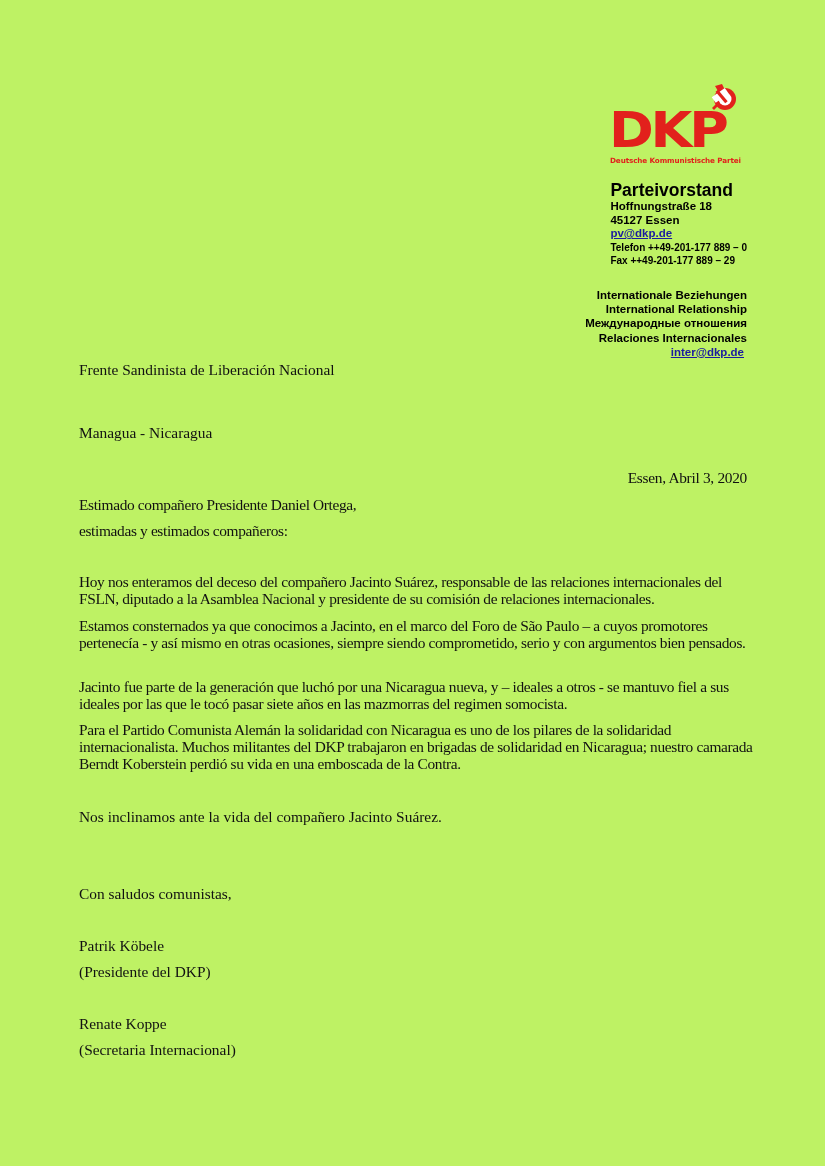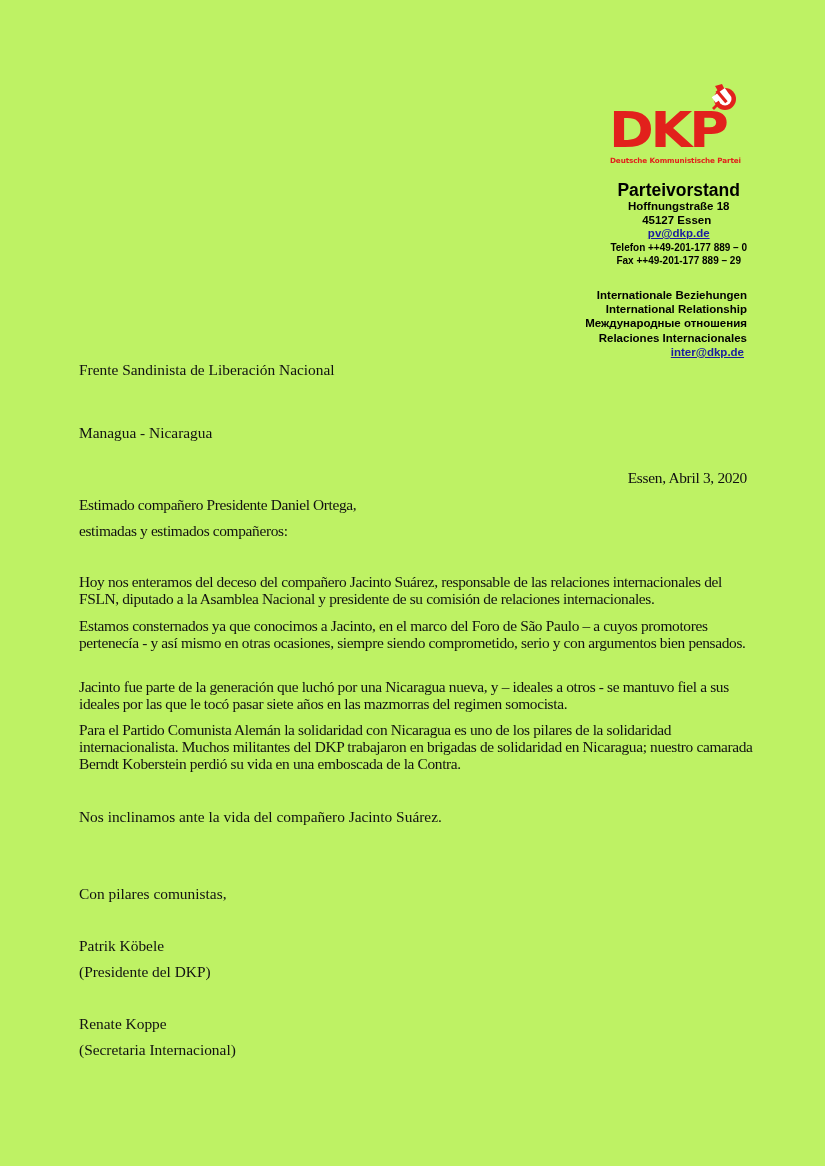--- a/index.html
+++ b/index.html
@@ -6,21 +6,21 @@
     body { width: 825px; height: 1166px; position: relative; overflow: hidden; color: #111; }
     .page { position: absolute; left: 0; top: 0; width: 825px; height: 1166px; background: #bef264; }
 
     
     .logo { position: absolute; left: 606px; top: 82px; width: 134px; height: 86px; }
     .logo-letters { position: absolute; left: 3px; top: 26px; font-family: "DejaVu Sans", sans-serif; font-weight: bold; font-size: 50px; line-height: 44px; letter-spacing: -3px; transform: scaleX(1.08); transform-origin: left top; }
     .logo-sub { position: absolute; left: 4px; top: 74px; font-family: "DejaVu Sans", sans-serif; font-weight: bold; font-size: 7.2px; letter-spacing: -0.1px; white-space: nowrap; }
     .logo-emblem { position: absolute; left: 102px; top: 0px; width: 30px; height: 30px; }
 
     
-    .sender { position: absolute; right: 78px; top: 180px; text-align: center; font-family: "Liberation Sans", sans-serif; font-weight: bold; color: #000; }
+    .sender { position: absolute; right: 78px; top: 180px; text-align: left; font-family: "Liberation Sans", sans-serif; font-weight: bold; color: #000; }
     .sender .org { font-size: 17.5px; line-height: 20px; }
     .sender .line { font-size: 11.5px; line-height: 13.5px; }
     .sender .small { font-size: 10px; line-height: 13px; }
     .sender a, .dept a { color: #1a1aa0; text-decoration: underline; }
     .dept { position: absolute; right: 78px; top: 288px; text-align: right; font-family: "Liberation Sans", sans-serif; font-weight: bold; font-size: 11.5px; line-height: 14.2px; color: #000; }
 
     
     .serif { font-family: "Liberation Serif", serif; font-size: 15.4px; color: #111; }
     .abs { position: absolute; left: 79px; white-space: nowrap; }
     .date { position: absolute; right: 78px; top: 469px; white-space: nowrap; }
@@ -68,20 +68,20 @@
 
   <div class="abs serif" style="top:496px; letter-spacing:-0.35px;">Estimado compañero Presidente Daniel Ortega,</div>
   <div class="abs serif" style="top:522px; letter-spacing:-0.35px;">estimadas y estimados compañeros:</div>
 
   <div class="para" style="top:573px;">Hoy nos enteramos del deceso del compañero Jacinto Suárez, responsable de las relaciones internacionales del FSLN, diputado a la Asamblea Nacional y presidente de su comisión de relaciones internacionales.</div>
   <div class="para" style="top:617px;">Estamos consternados ya que conocimos a Jacinto, en el marco del Foro de São Paulo – a cuyos promotores pertenecía - y así mismo en otras ocasiones, siempre siendo comprometido, serio y con argumentos bien pensados.</div>
   <div class="para" style="top:678px;">Jacinto fue parte de la generación que luchó por una Nicaragua nueva, y – ideales a otros - se mantuvo fiel a sus ideales por las que le tocó pasar siete años en las mazmorras del regimen somocista.</div>
   <div class="para" style="top:721px;">Para el Partido Comunista Alemán la solidaridad con Nicaragua es uno de los pilares de la solidaridad internacionalista. Muchos militantes del DKP trabajaron en brigadas de solidaridad en Nicaragua; nuestro camarada Berndt Koberstein perdió su vida en una emboscada de la Contra.</div>
 
   <div class="abs serif" style="top:808px;">Nos inclinamos ante la vida del compañero Jacinto Suárez.</div>
-  <div class="abs serif" style="top:885px;">Con pilares comunistas,</div>
+  <div class="abs serif" style="top:885px;">Con saludos comunistas,</div>
 
   <div class="abs serif" style="top:937px;">Patrik Köbele</div>
   <div class="abs serif" style="top:963px;">(Presidente del DKP)</div>
   <div class="abs serif" style="top:1015px;">Renate Koppe</div>
   <div class="abs serif" style="top:1041px;">(Secretaria Internacional)</div>
 
 </div>
 
 </body></html>

